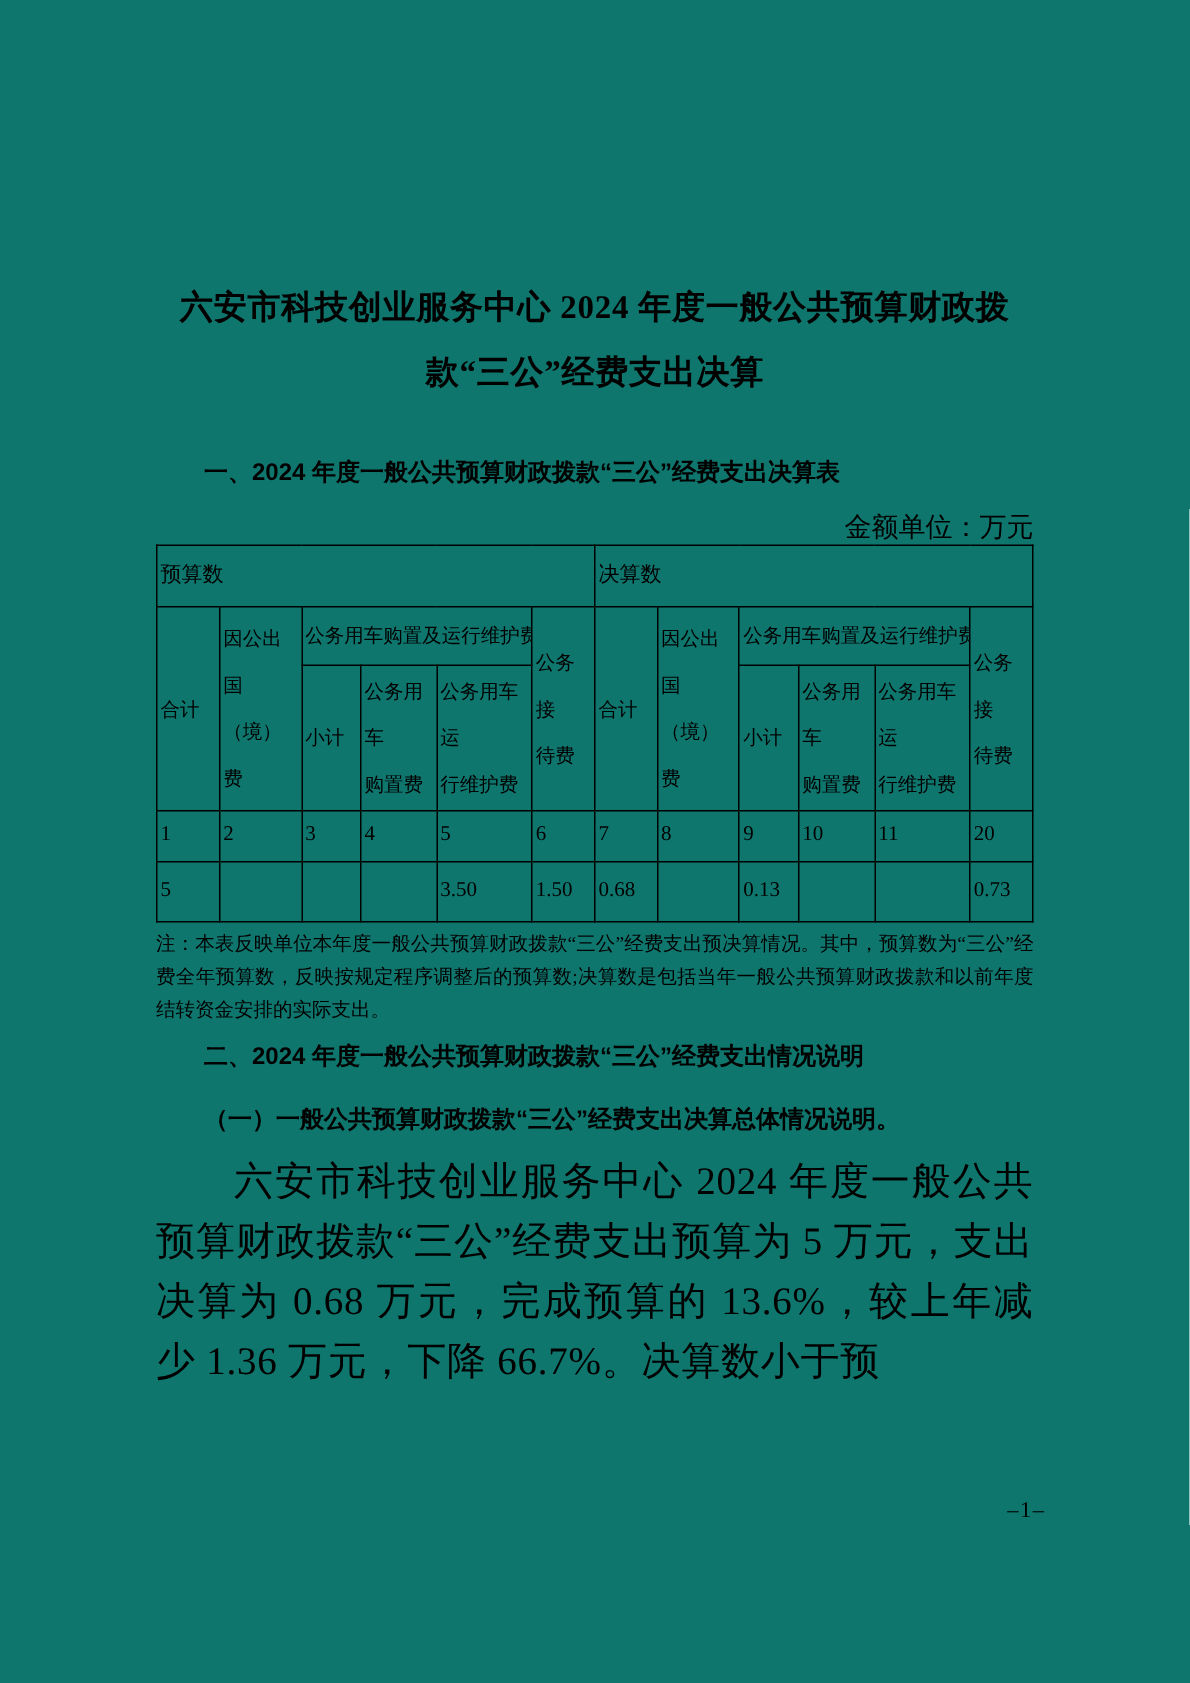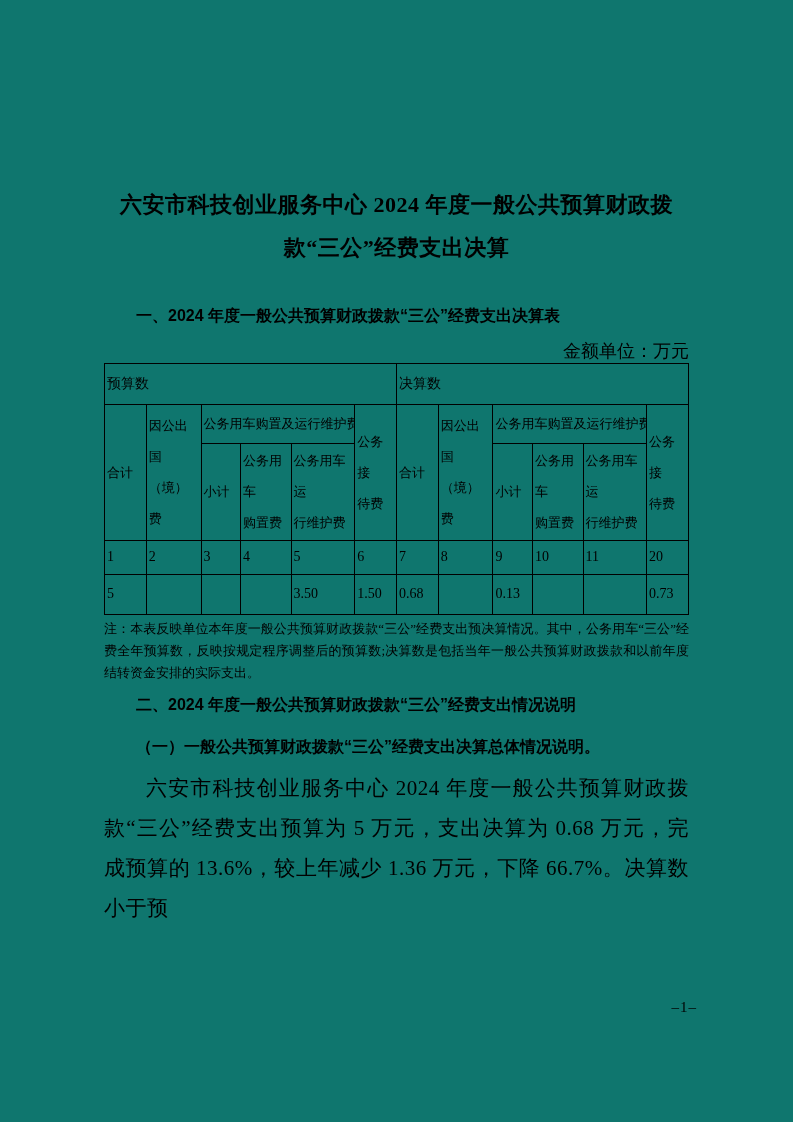--- a/index.html
+++ b/index.html
@@ -64,21 +64,21 @@
   .th-vgroup { white-space: nowrap; line-height: 1.4; }
   tr.r-num td { height: 31px; font-size: 14px; line-height: 1.2; }
   tr.r-val td { height: 37px; font-size: 14px; line-height: 1.2; }
   .note {
     font-size: 13px;
     line-height: 22px;
     text-align: justify;
     margin: 3px 0 0 0;
   }
   .body-para {
-    font-size: 21px;
+    font-size: 26px;
     line-height: 40px;
     text-indent: 2em;
     text-align: justify;
     margin: 0;
     letter-spacing: 0.5px;
   }
   .page-num {
     position: absolute;
     right: 96px;
     bottom: 106px;
@@ -167,21 +167,21 @@
       <td>0.68</td>
       <td></td>
       <td>0.13</td>
       <td></td>
       <td></td>
       <td>0.73</td>
     </tr>
   </tbody>
     </table>
 
-  <p class="note">注：本表反映单位本年度一般公共预算财政拨款“三公”经费支出预决算情况。其中，公务用车“三公”经费全年预算数，反映按规定程序调整后的预算数;决算数是包括当年一般公共预算财政拨款和以前年度结转资金安排的实际支出。</p>
+  <p class="note">注：本表反映单位本年度一般公共预算财政拨款“三公”经费支出预决算情况。其中，预算数为“三公”经费全年预算数，反映按规定程序调整后的预算数;决算数是包括当年一般公共预算财政拨款和以前年度结转资金安排的实际支出。</p>
 
   <p class="heading">二、2024 年度一般公共预算财政拨款“三公”经费支出情况说明</p>
 
   <p class="heading">（一）一般公共预算财政拨款“三公”经费支出决算总体情况说明。</p>
 
   <p class="body-para">六安市科技创业服务中心 2024 年度一般公共预算财政拨款“三公”经费支出预算为 5 万元，支出决算为 0.68 万元，完成预算的 13.6%，较上年减少 1.36 万元，下降 66.7%。决算数小于预</p>
 
   <div class="page-num">–1–</div>
 
 </div>

